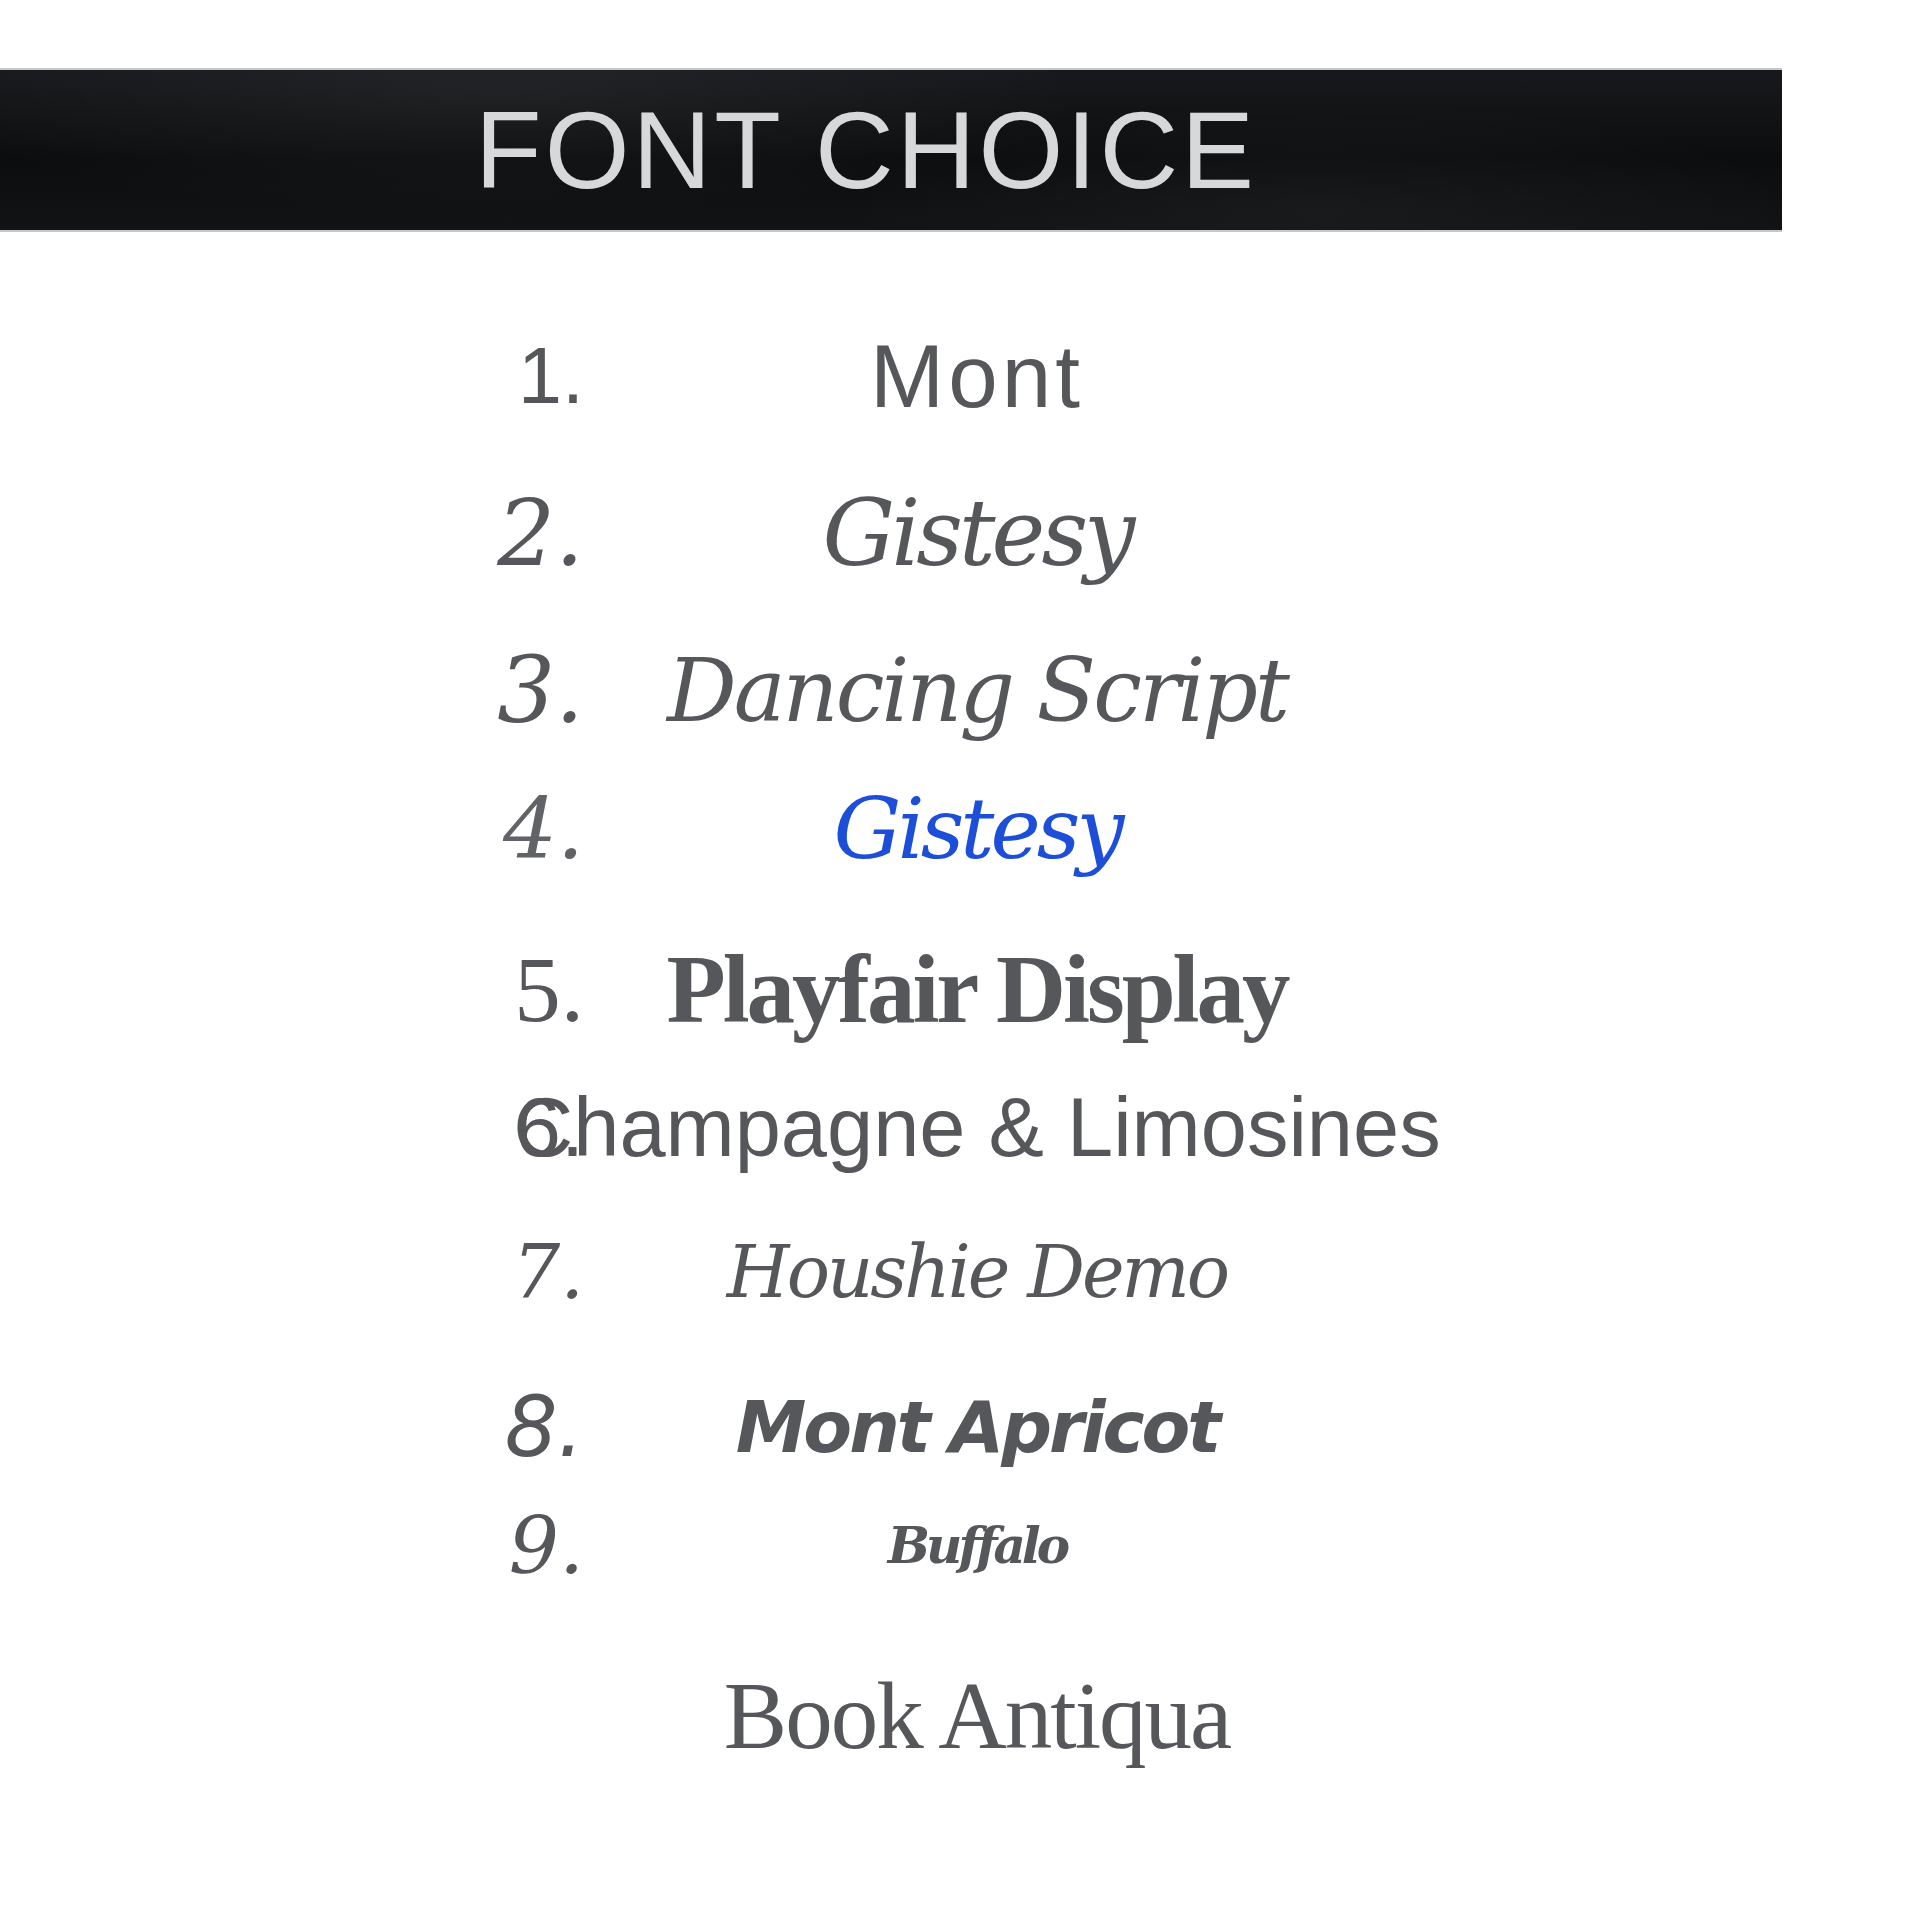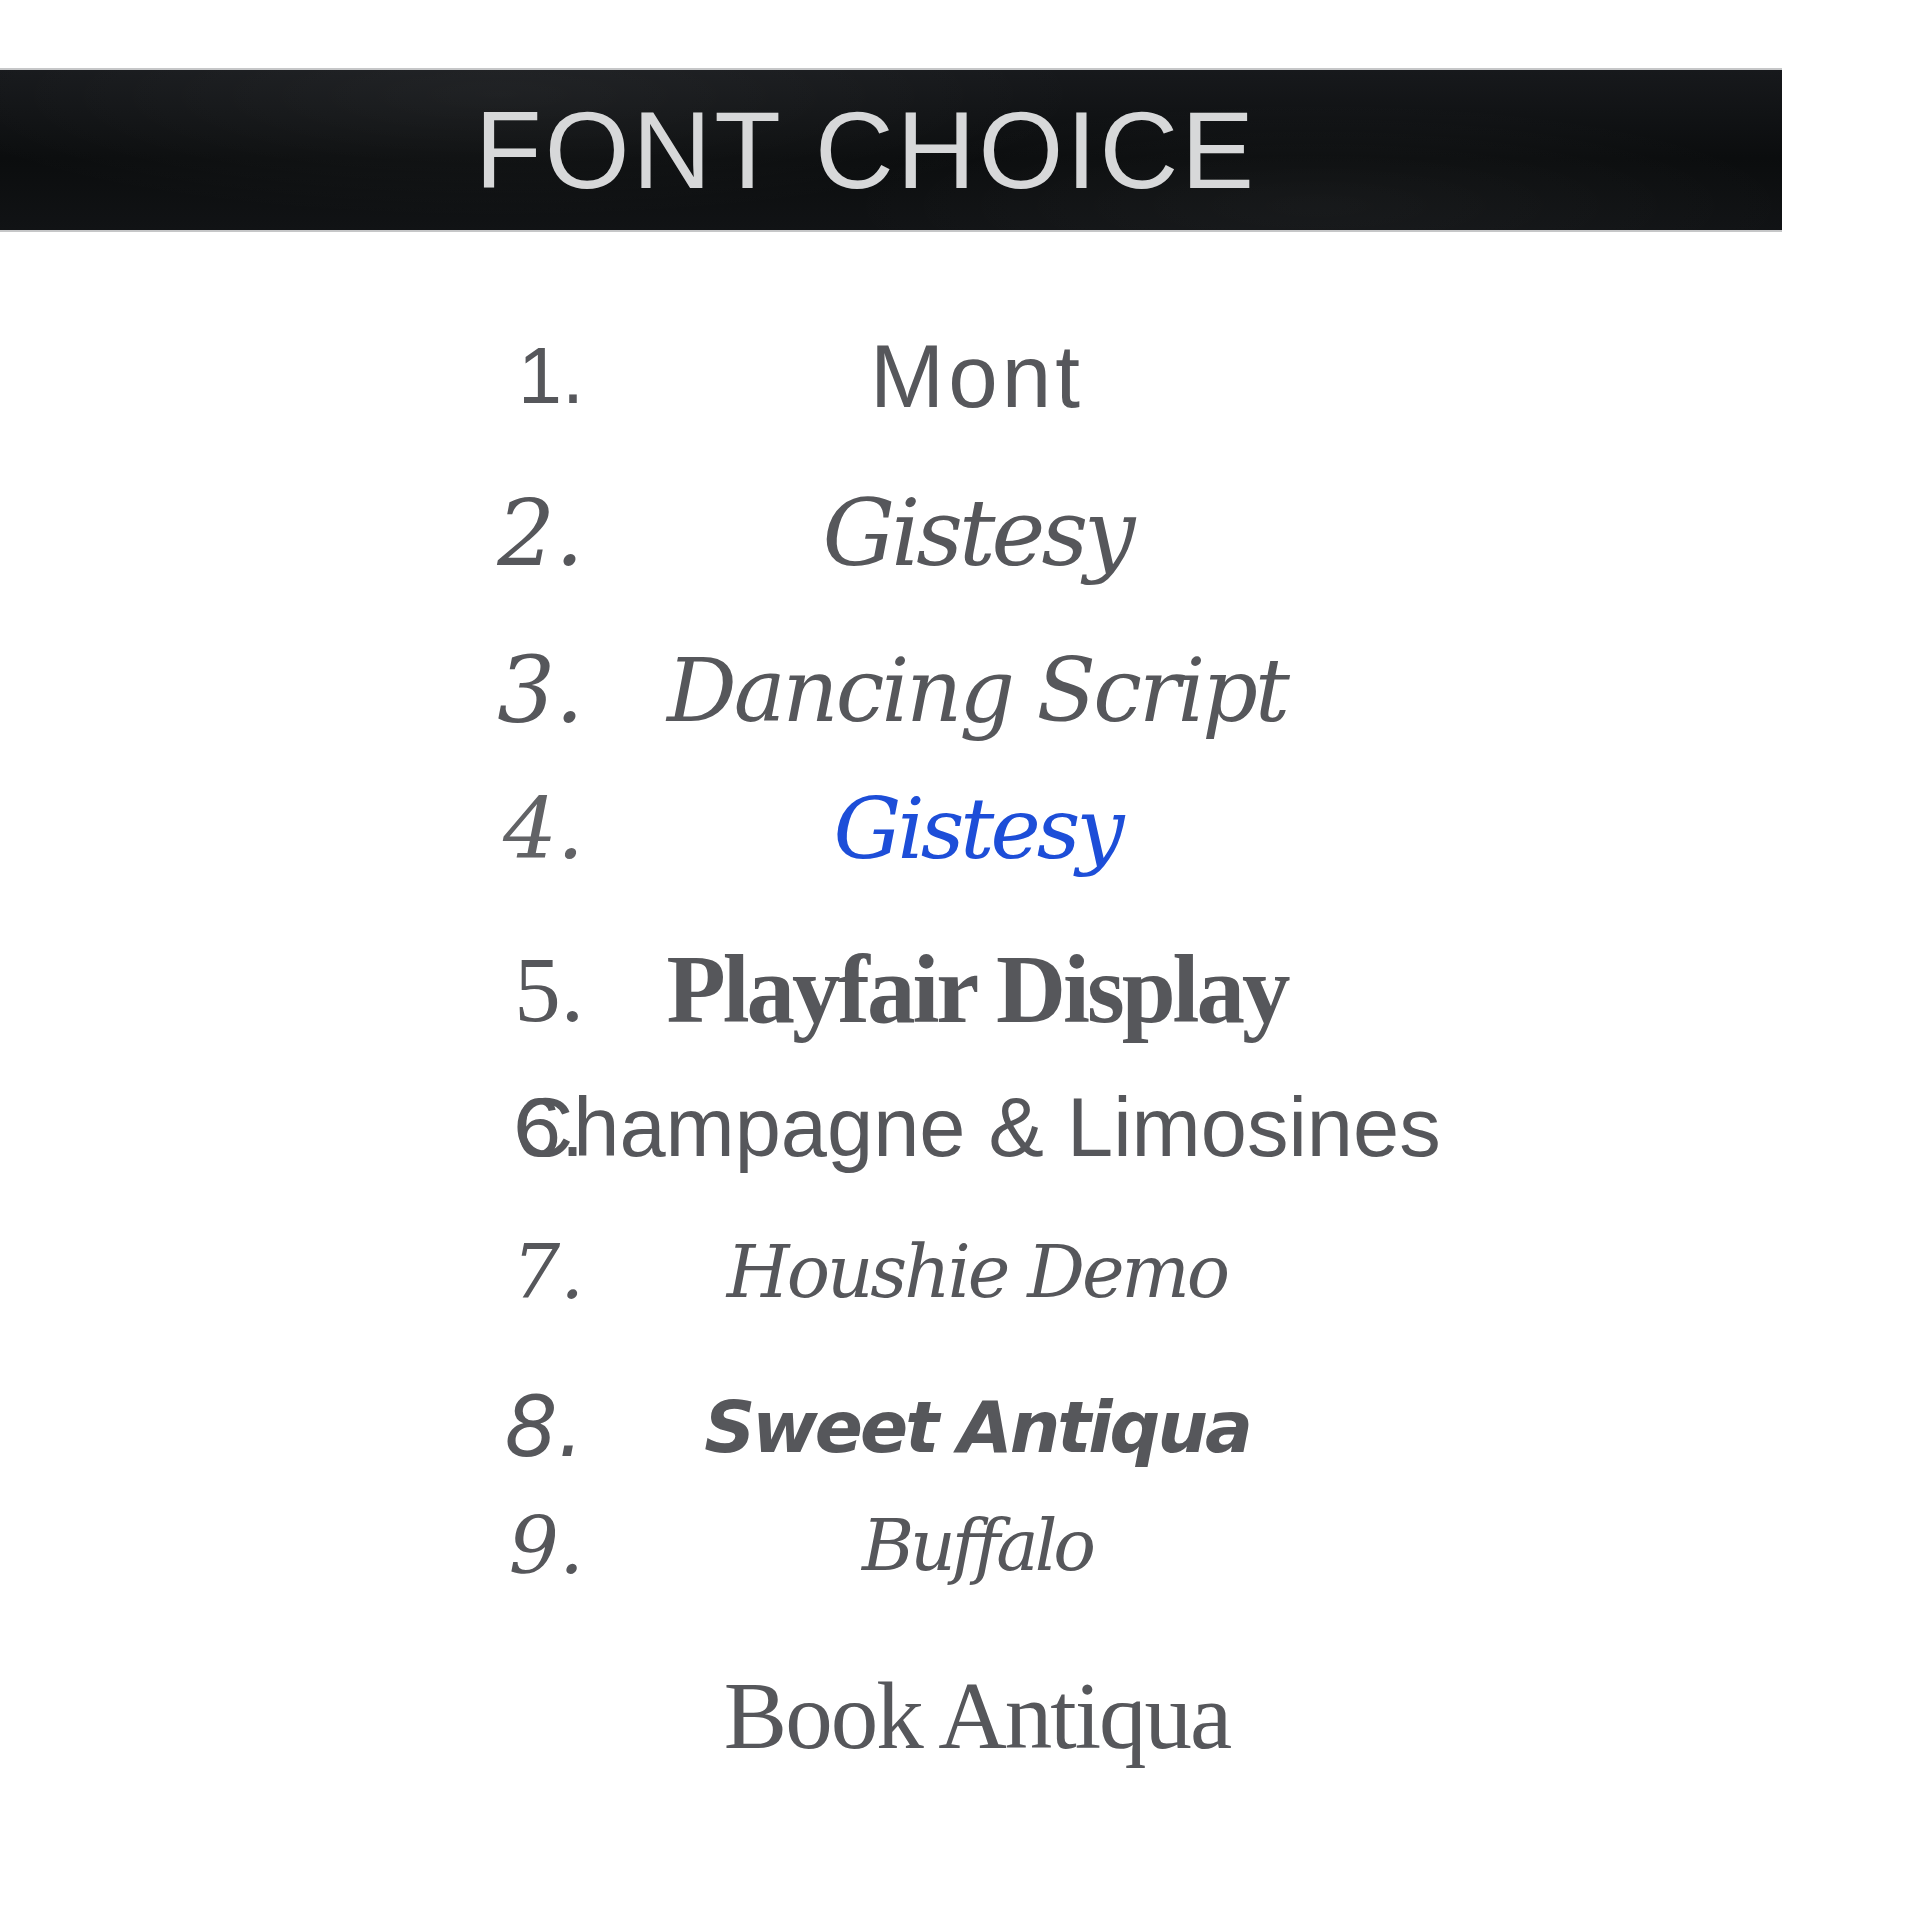--- a/index.html
+++ b/index.html
@@ -79,21 +79,21 @@
   
   .f7{top:1188px;}
   .f7 .name{font-family:"DejaVu Serif",serif;font-style:italic;font-size:72px;letter-spacing:-3px;text-align:center;}
   .f7 .num {font-family:"DejaVu Serif",serif;font-style:italic;font-size:75px;}
   
   .f8{top:1344px;}
   .f8 .name{font-family:"DejaVu Sans",sans-serif;font-style:italic;font-weight:600;font-size:71px;letter-spacing:-3px;}
   .f8 .num {font-family:"DejaVu Sans",sans-serif;font-style:italic;font-size:83px;}
   
   .f9{top:1462px;}
-  .f9 .name{font-family:"DejaVu Serif",serif;font-style:italic;font-size:71px;letter-spacing:-4px;}
+  .f9 .name{font-family:"DejaVu Serif",serif;font-style:italic;font-size:50px;letter-spacing:-4px;font-weight:bold;}
   .f9 .num {font-family:"DejaVu Serif",serif;font-style:italic;font-size:79px;}
   
   .f10{top:1632px;}
   .f10 .name{font-family:"Liberation Serif",serif;font-size:95px;letter-spacing:-2px;}
   .f10 .num {font-family:"Liberation Serif",serif;font-size:97px;}
 </style>
 </head>
 <body>
 
 <div class="page">
@@ -134,21 +134,21 @@
       <span class="name">Champagne &amp; Limosines</span>
     </div>
 
     <div class="row f7">
       <span class="num">7.</span>
       <span class="name">Houshie Demo</span>
     </div>
 
     <div class="row f8">
       <span class="num">8.</span>
-      <span class="name">Sweet Antiqua</span>
+      <span class="name">Mont Apricot</span>
     </div>
 
     <div class="row f9">
       <span class="num">9.</span>
       <span class="name">Buffalo</span>
     </div>
 
     <div class="row f10">
       <span class="name">Book Antiqua</span>
     </div>

